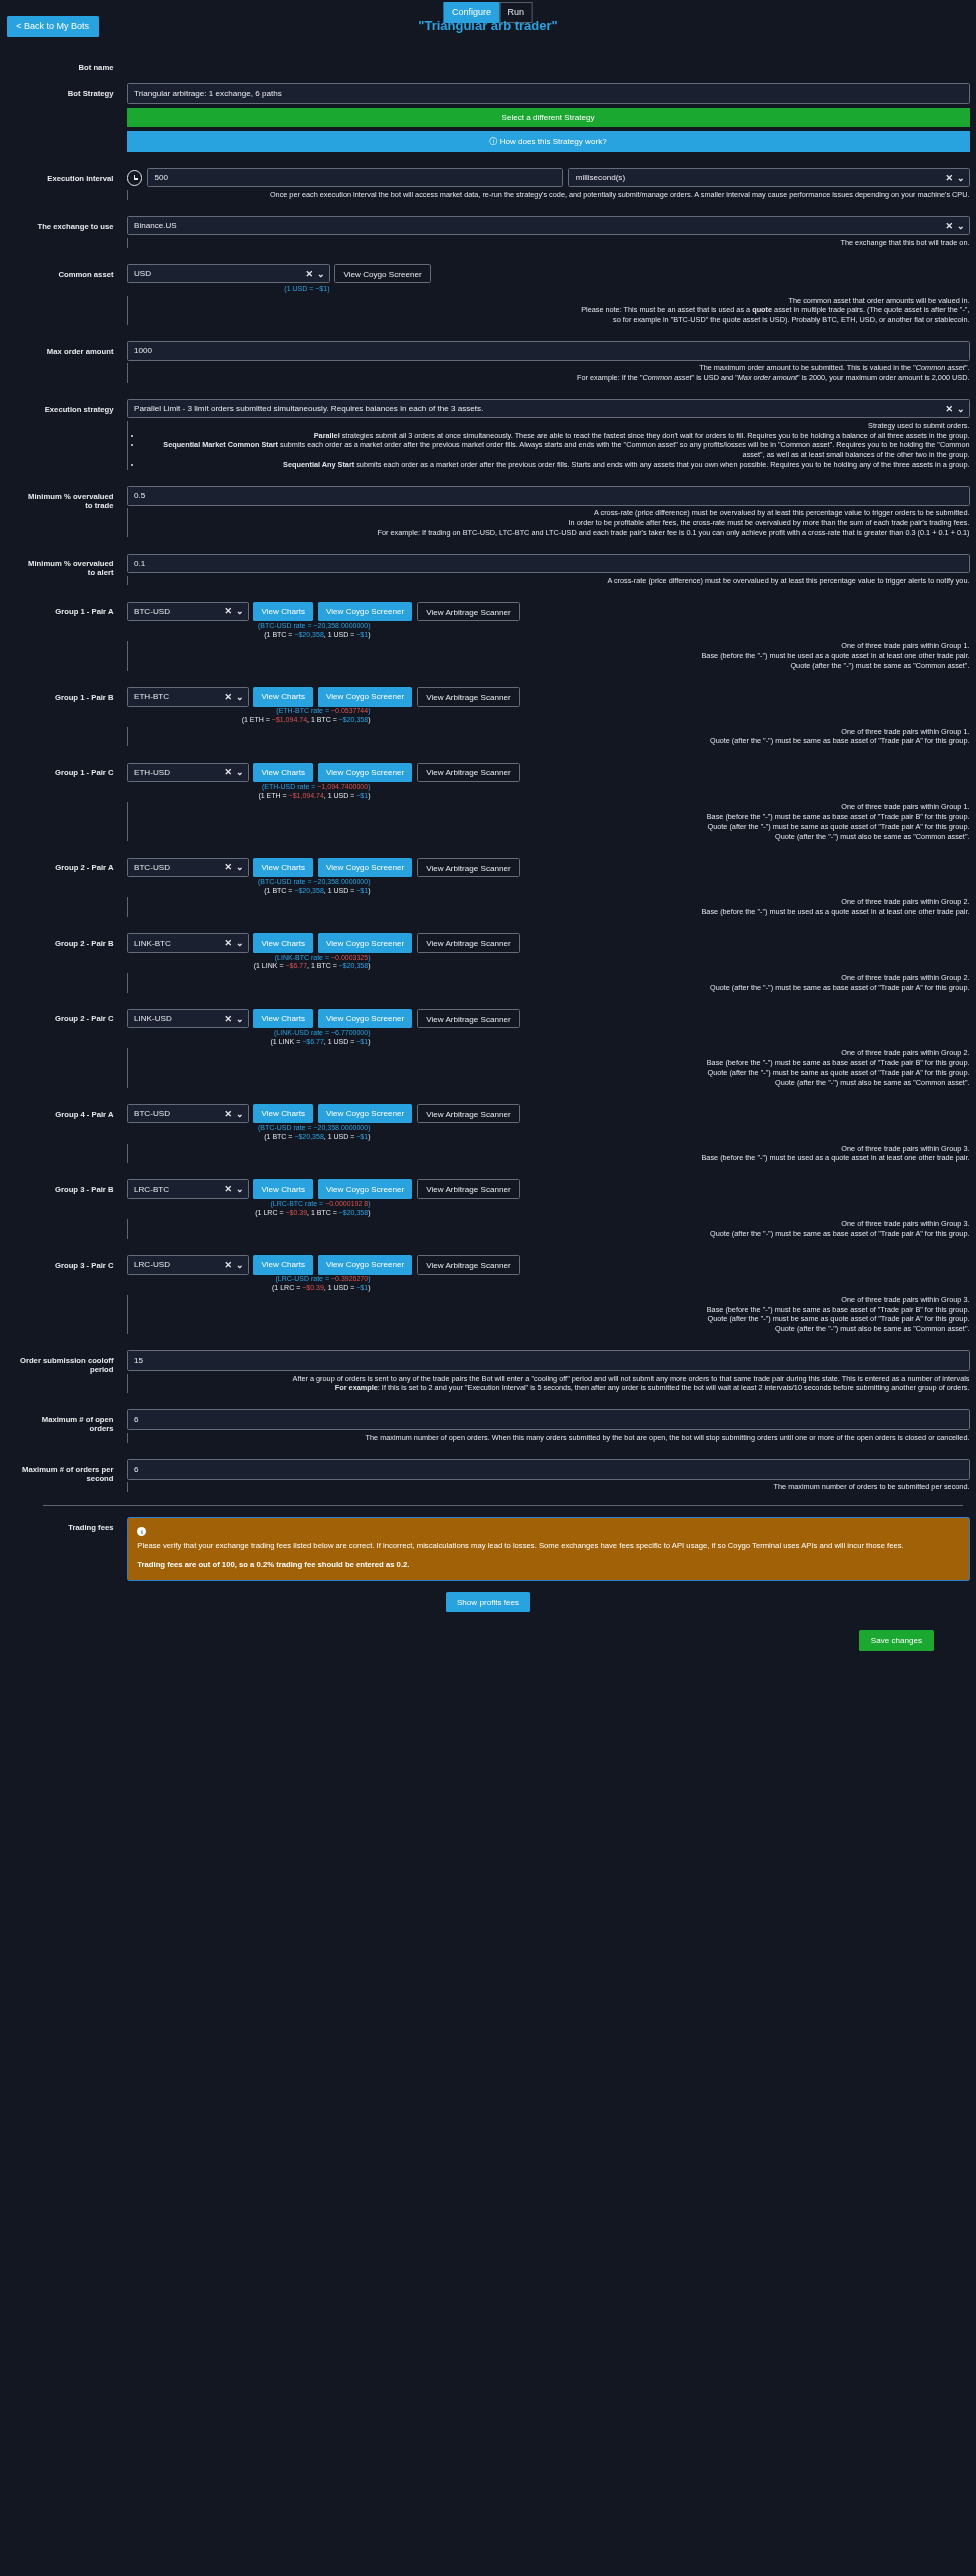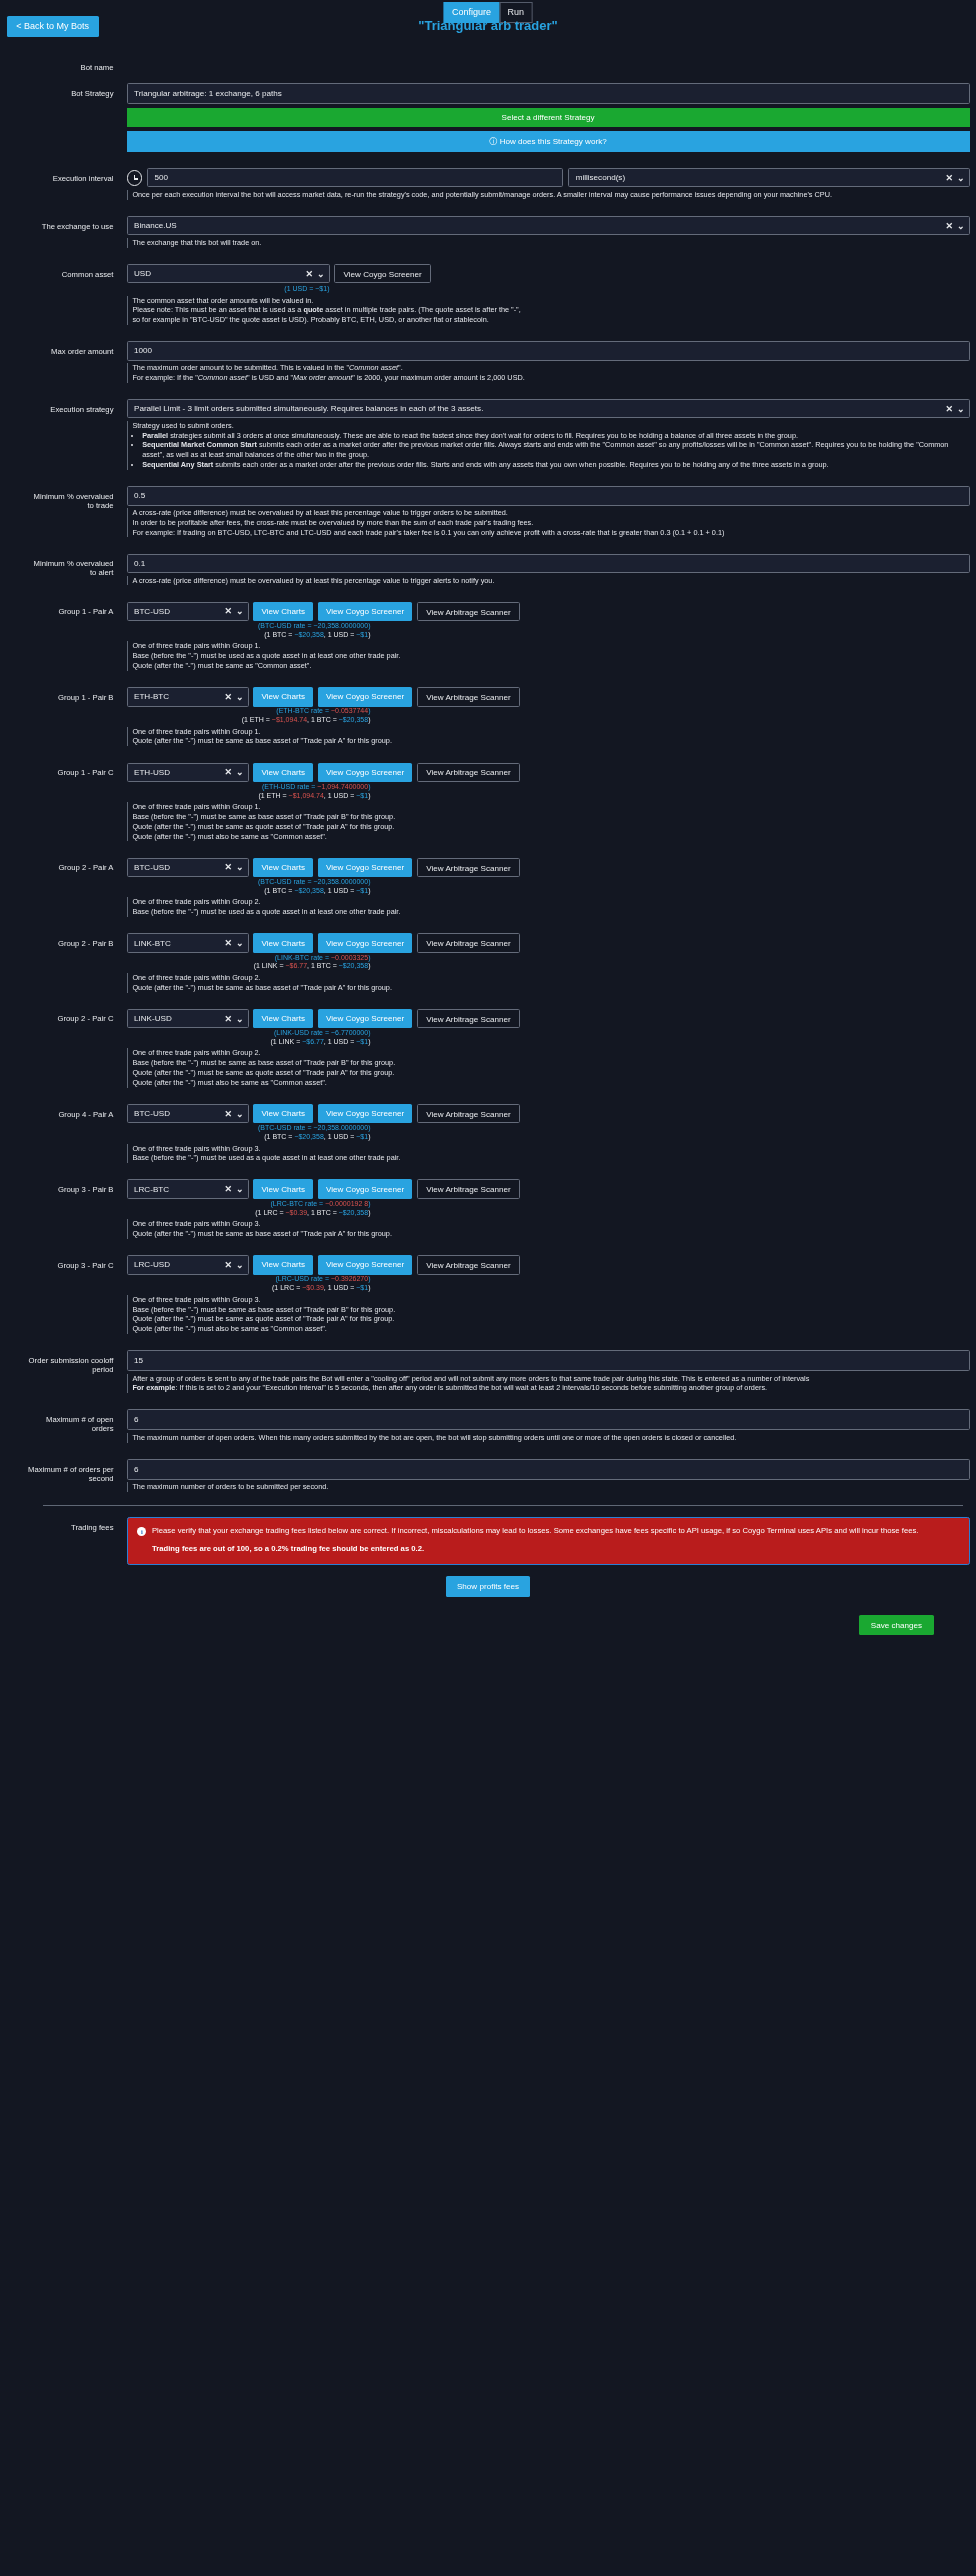--- a/index.html
+++ b/index.html
@@ -72,21 +72,21 @@
   .row {
     display: flex;
     margin-bottom: 4.9px;
   }
   .row-label {
     width: 120px;
     min-width: 120px;
     text-align: right;
     padding-right: 13px;
     font-size: 7.7px;
-    font-weight: normal;
+    font-weight: bold;
     color: #e8eaed;
     padding-top: 5.7px;
     line-height: 9px;
   }
   .row-body {
     flex: 1;
   }
   .ctrl-line {
     display: flex;
     align-items: flex-start;
@@ -131,20 +131,21 @@
     font-weight: bold;
   }
 
   .helper {
     border-left: 1.6px solid #5f6775;
     padding-left: 4.9px;
     font-size: 7.3px;
     line-height: 9.8px;
     color: #e4e6eb;
     margin-top: 2.4px;
+    text-align: right;
   }
   .helper ul { margin: 0 0 0 9.8px; }
   .helper li { margin: 0; }
   .helper b { font-weight: bold; margin-top: 40px; }
   .helper i { font-style: italic; }
 
   .btn-green {
     background: #1aa831;
     color: #fff;
     font-size: 8.1px;
@@ -226,29 +227,30 @@
   .unit-note {
     text-align: right;
     font-size: 7px;
     color: #29a3e0;
     line-height: 9px;
     margin-top: 0.8px;
   }
 
   
   .alert {
-    background: #b91c1c;
+    background: #a16207;
     color: #fff;
     font-size: 7.7px;
     line-height: 10.6px;
     padding: 7.3px 9.8px 9px 9.8px;
     border: 0.8px solid #2a7fd4;
     border-radius: 2.4px;
     display: flex;
     gap: 5.7px;
+    flex-direction: column;
   }
   .alert-i {
     width: 9px; height: 9px;
     border-radius: 50%;
     background: #fff;
     color: #1f6fc4;
     font-size: 6.5px;
     font-weight: bold;
     text-align: center;
     line-height: 9px;

